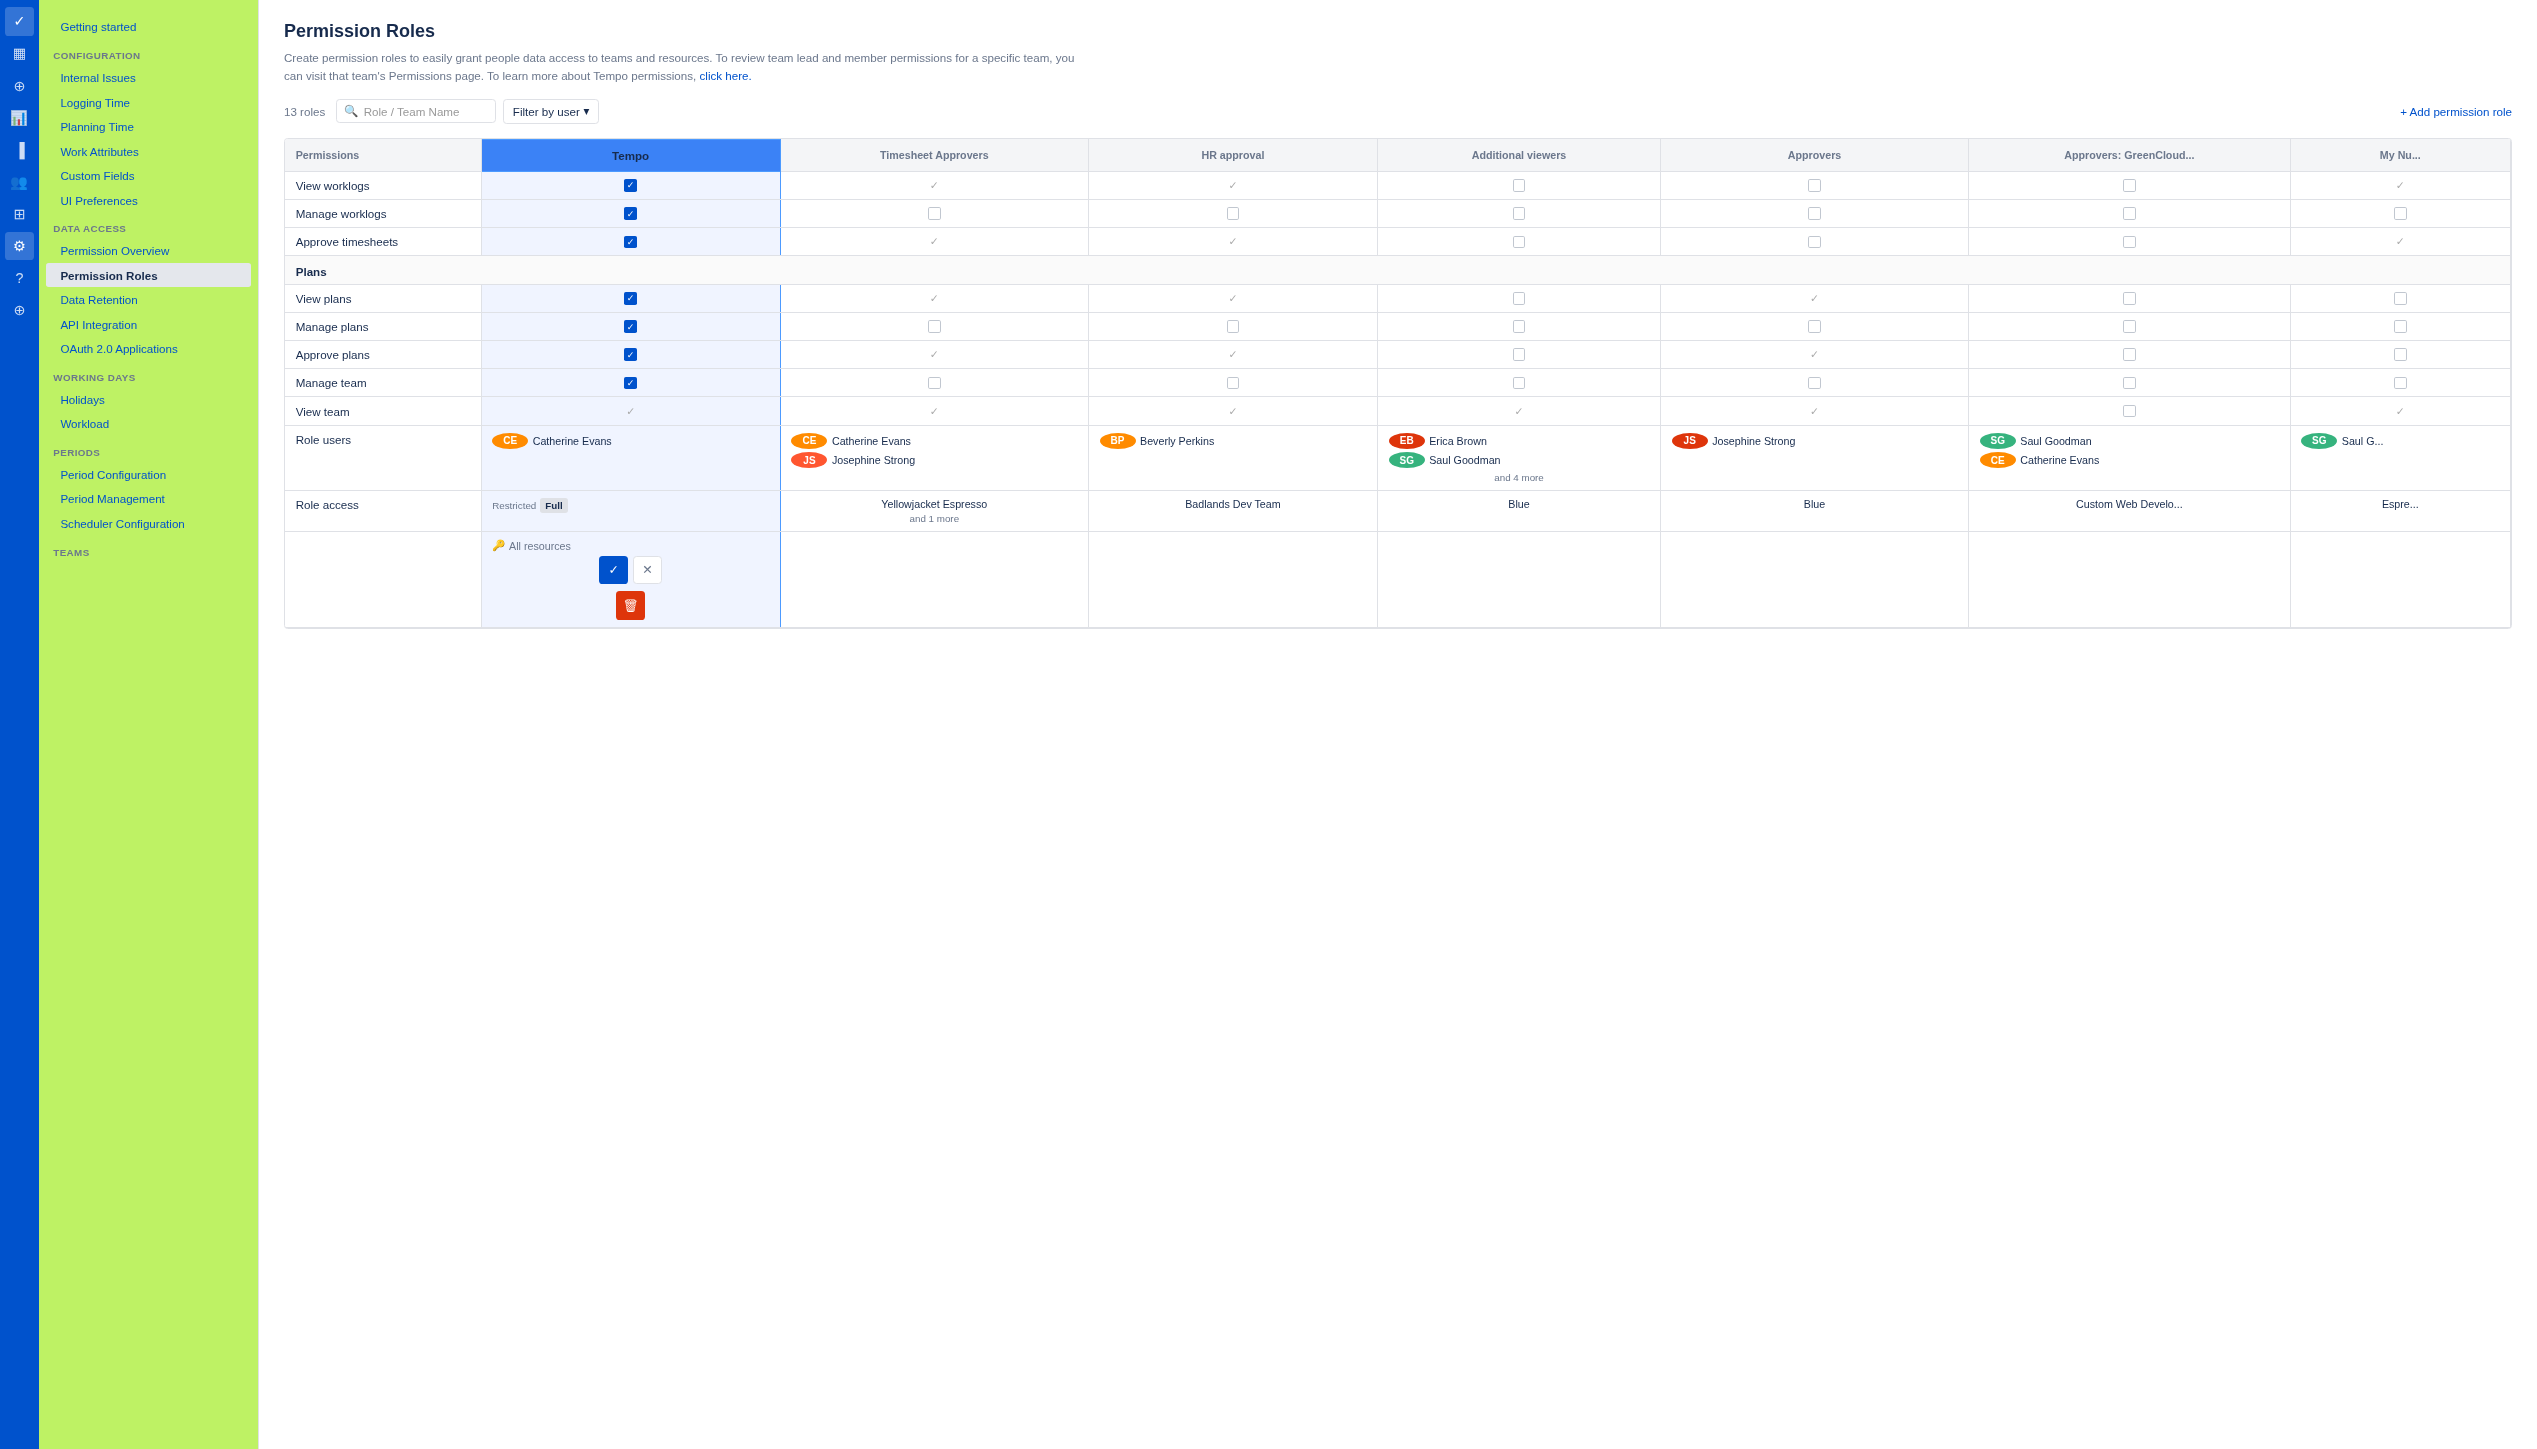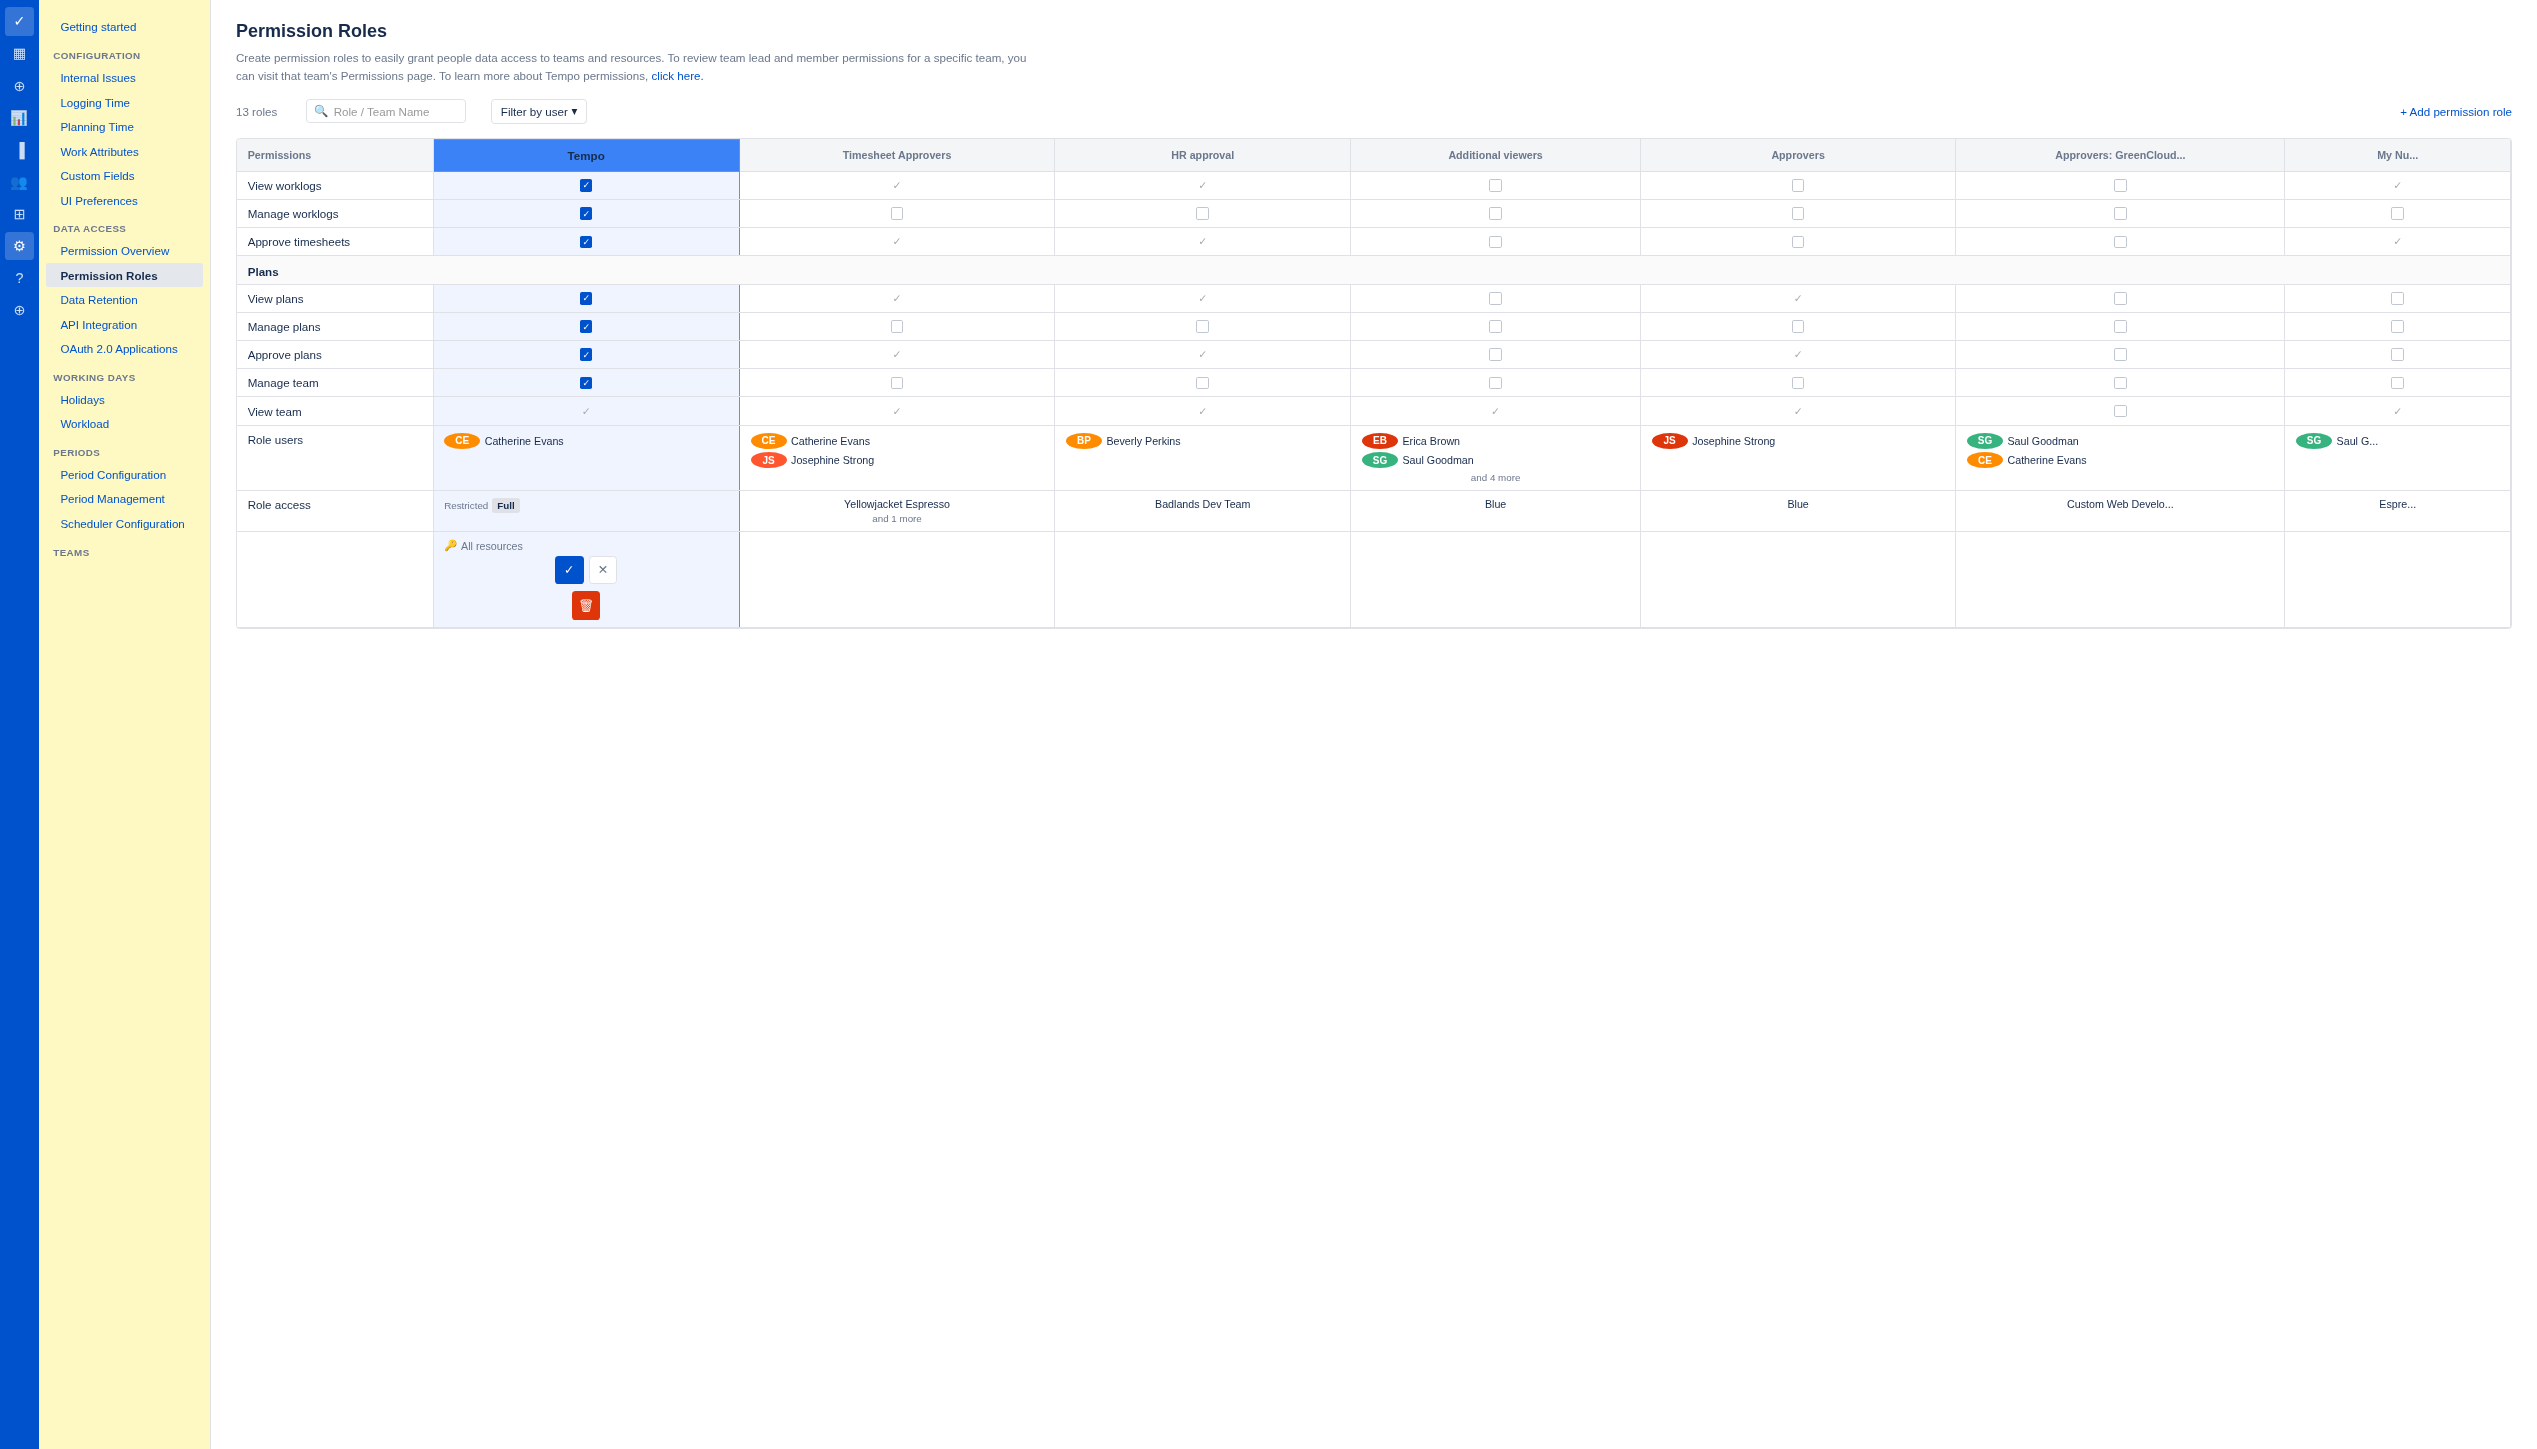--- a/index.html
+++ b/index.html
@@ -23,22 +23,22 @@
       display: flex;
       align-items: center;
       justify-content: center;
       color: rgba(255,255,255,0.8);
       cursor: pointer;
       font-size: 14.3px;
     }
     .sidebar-icon.active { background: rgba(255,255,255,0.2); color: #fff; }
 
     .sidebar-nav {
-      width: 172px;
-      background: #fef9c3;
+      width: 220px;
+      background: #bef264;
       border-right: 0.9px solid #dfe1e6;
       overflow-y: auto;
       flex-shrink: 0;
       padding: 14.3px 0;
     }
     .nav-title {
       font-size: 9.8px;
       font-weight: 700;
       color: #6b778c;
       padding: 10.7px 14.3px 3.6px;
@@ -72,21 +72,21 @@
       color: #6b778c;
       margin-bottom: 14.3px;
       max-width: 802px;
       line-height: 1.5;
     }
     .page-desc a { color: #0052cc; text-decoration: none; }
 
     .toolbar {
       display: flex;
       align-items: center;
-      gap: 25px;
+      gap: 7px;
       margin-bottom: 14.3px;
       margin-top: 6px;
     }
     .roles-count {
       font-size: 11.6px;
       color: #6b778c;
       margin-right: 3.6px;
     }
     .search-box {
       display: flex;

